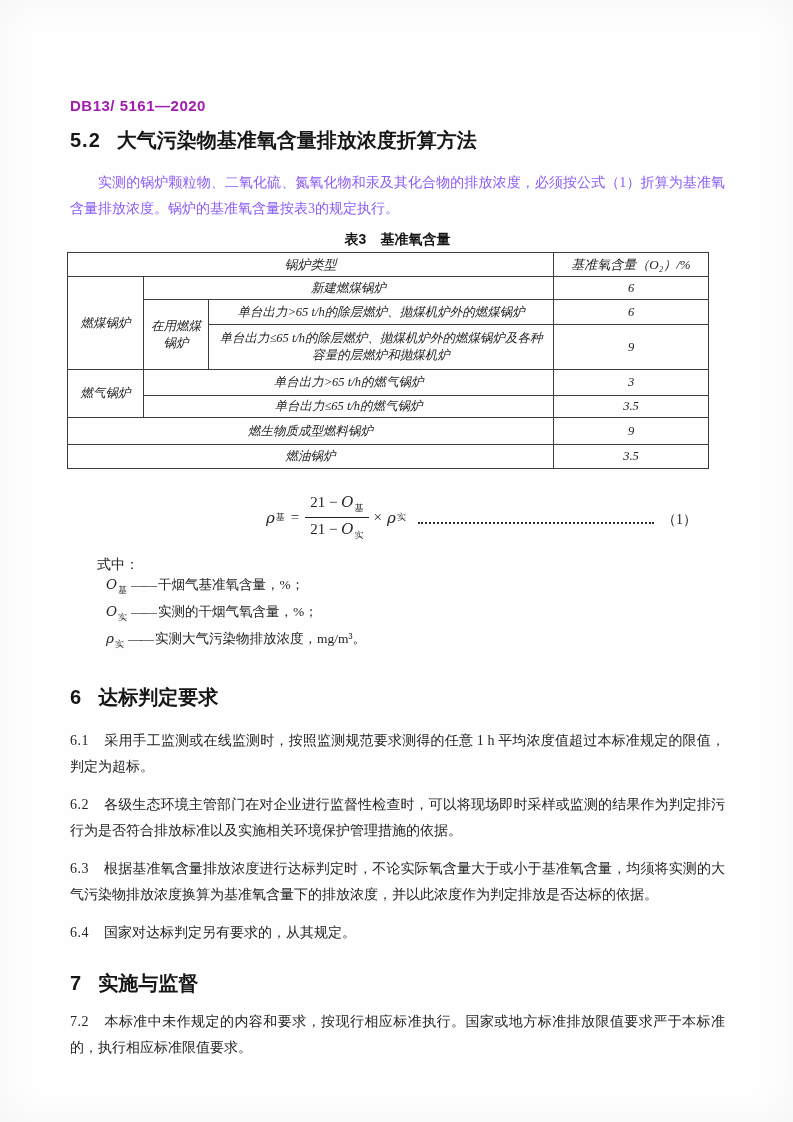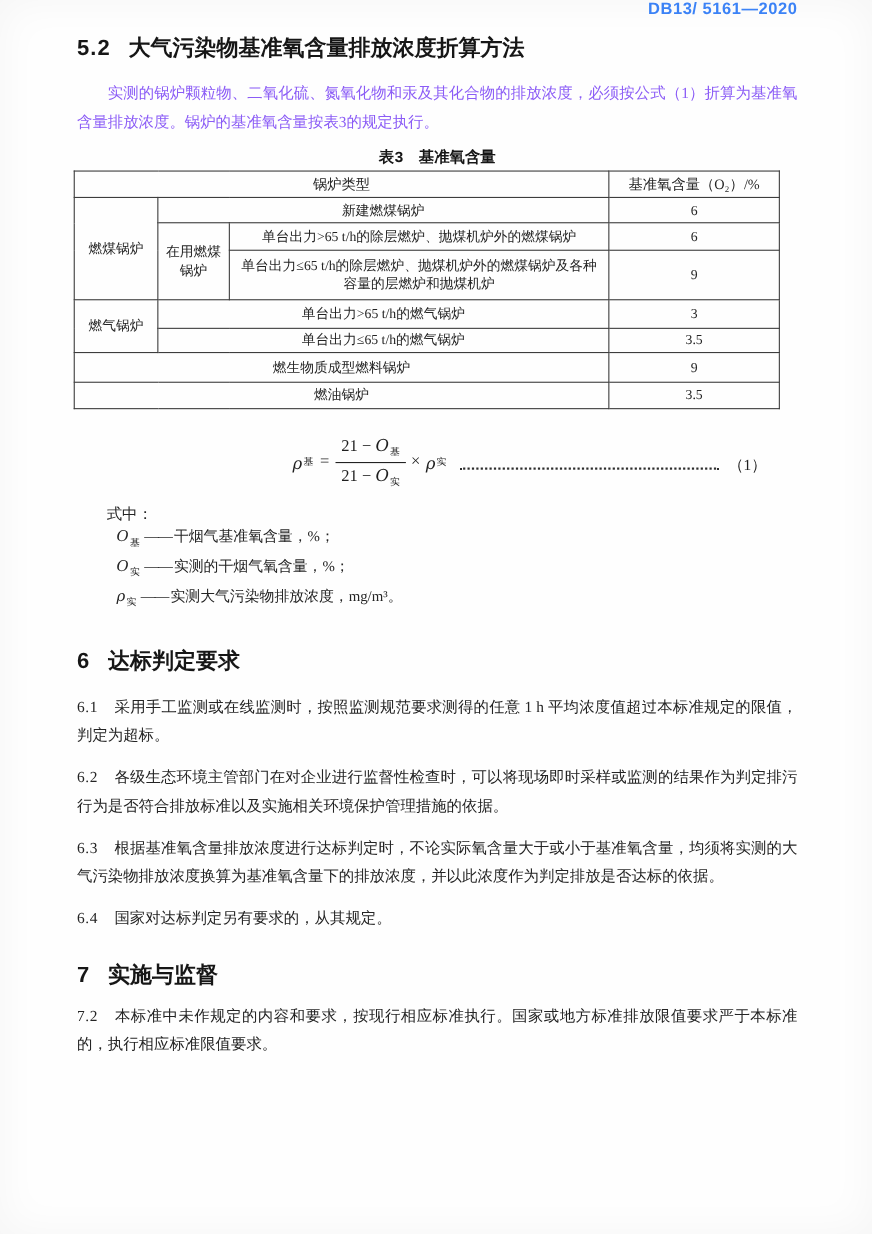--- a/index.html
+++ b/index.html
@@ -10,56 +10,56 @@
     color:#242424;
   }
   .page{
     position:relative;width:793px;height:1122px;
     background:#fefefe;overflow:hidden;
     box-shadow:inset 0 0 40px rgba(0,0,0,0.04);
   }
   .content{padding:0 68px 0 70px;}
 
   .doc-code{
-    text-align:right;
+    padding-top:97px;text-align:left;
     font-family:"Liberation Sans",sans-serif;
-    font-weight:700;font-size:15px;letter-spacing:.5px;color:#3b82f6;
+    font-weight:700;font-size:15px;letter-spacing:.5px;color:#a21caf;
   }
 
   .sec-heading{
     font-family:"Liberation Sans",sans-serif;
     font-weight:700;font-size:20px;color:#161616;
     display:flex;align-items:baseline;
   }
   .h52{margin-top:13px;}
   .hnum{margin-right:16px;letter-spacing:1px;}
 
   .body-para{
     margin:16px 0 0;font-size:14px;line-height:26px;
     text-align:justify;color:#8b5cf6;
   }
   .indent{text-indent:2em;}
 
   .tbl-caption{
     margin-top:9px;text-align:center;
-    font-family:Liberation Mono, monospace;
+    font-family:Liberation Sans, sans-serif;
     font-weight:700;font-size:14px;color:#161616;
   }
   .cap-label{margin-right:14px;}
 
   table.t3{
     margin-top:3px;margin-left:-3px;
     border-collapse:collapse;table-layout:fixed;
     width:641px;font-size:12.5px;color:#242424;
   }
   table.t3 td{
     border:1px solid #3d3d3d;text-align:center;
     padding:1px 6px;line-height:17px;vertical-align:middle;
   }
-  table.t3{border:1.5px solid #333;}
+  table.t3{border:1.5px solid #333;font-style:italic;}
   tr.rh td{height:21px;font-size:13px;}
   tr.r2 td{height:20px;}
   tr.r3 td{height:22px;}
   tr.r4 td{height:42px;}
   tr.r5 td{height:23px;}
   tr.r6 td{height:19px;}
   tr.r7 td{height:24px;text-align:center;}
   tr.r8 td{height:21px;}
 
   .formula-row{

